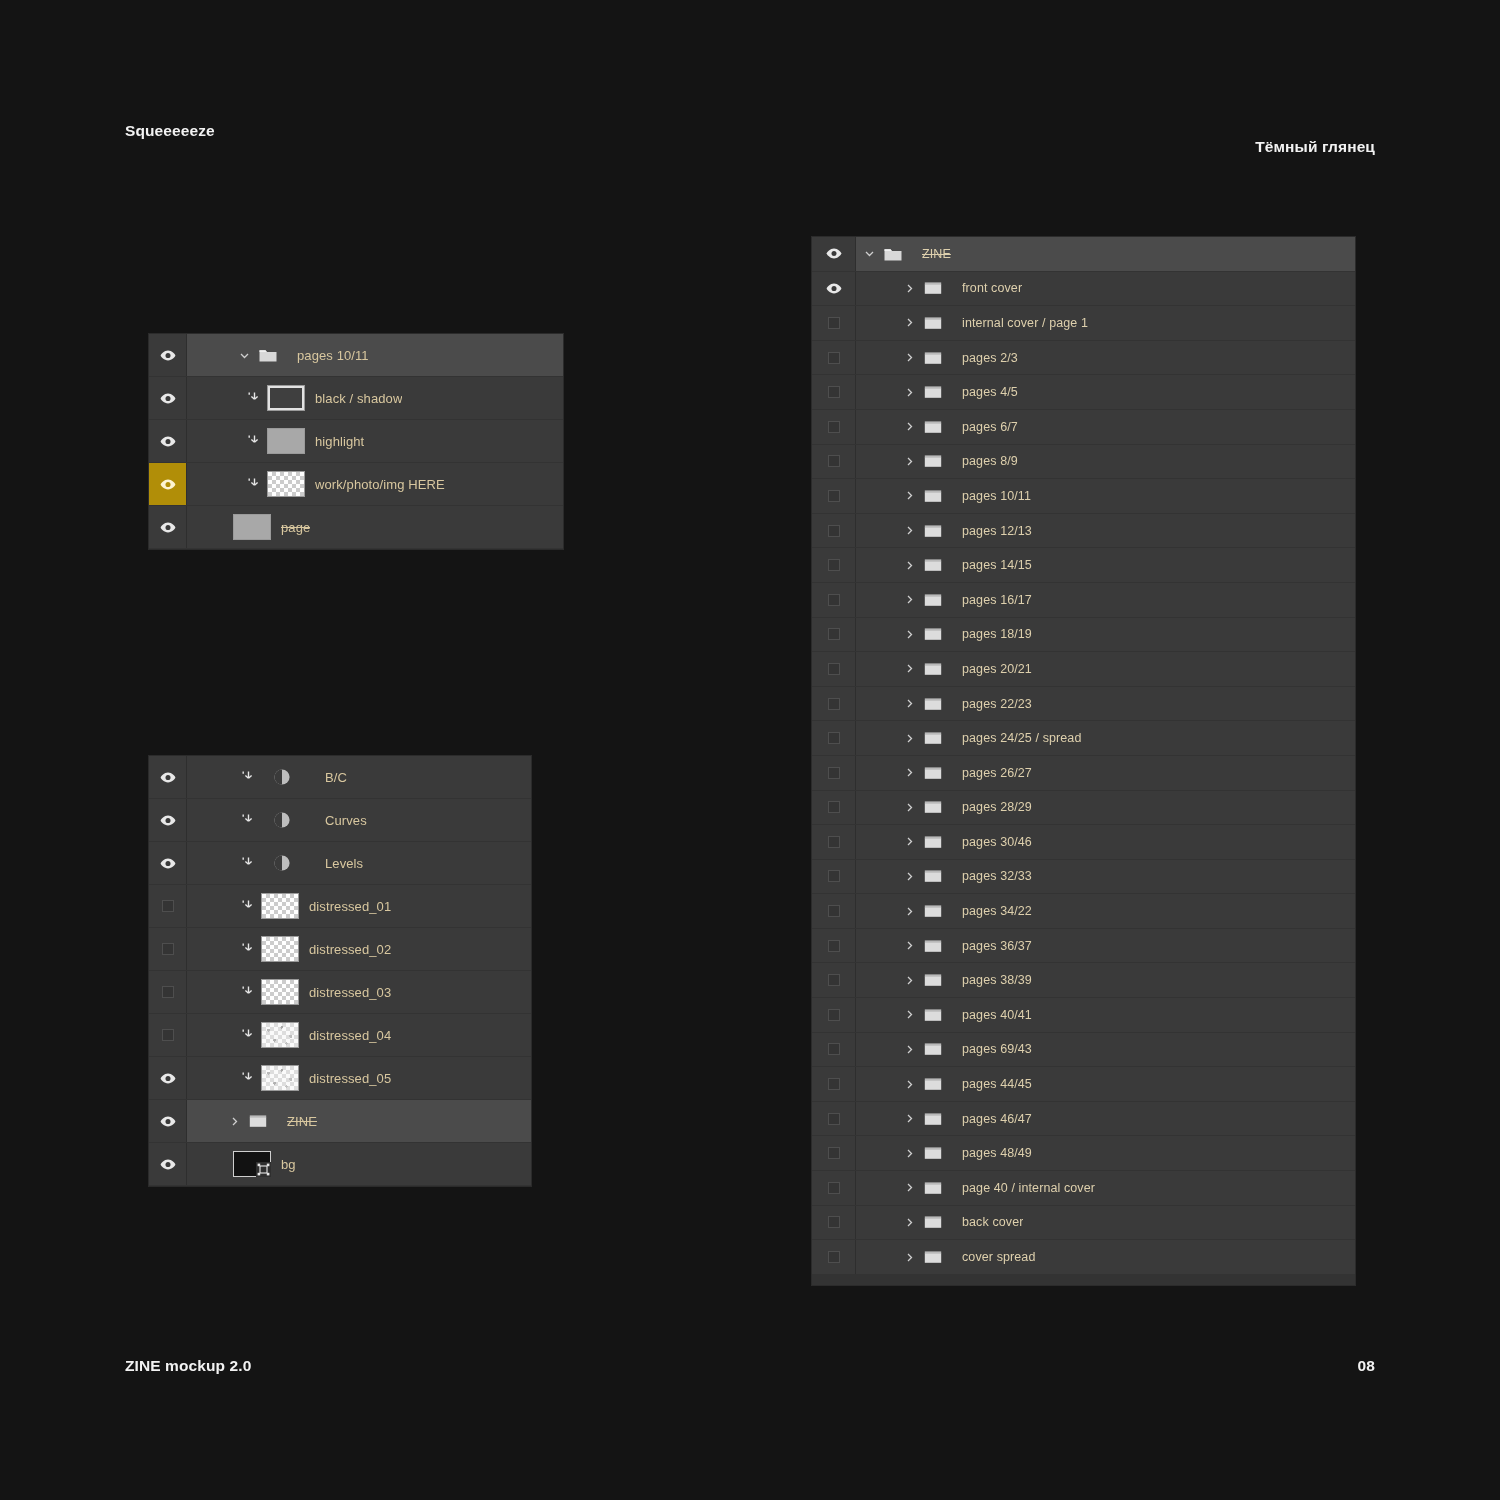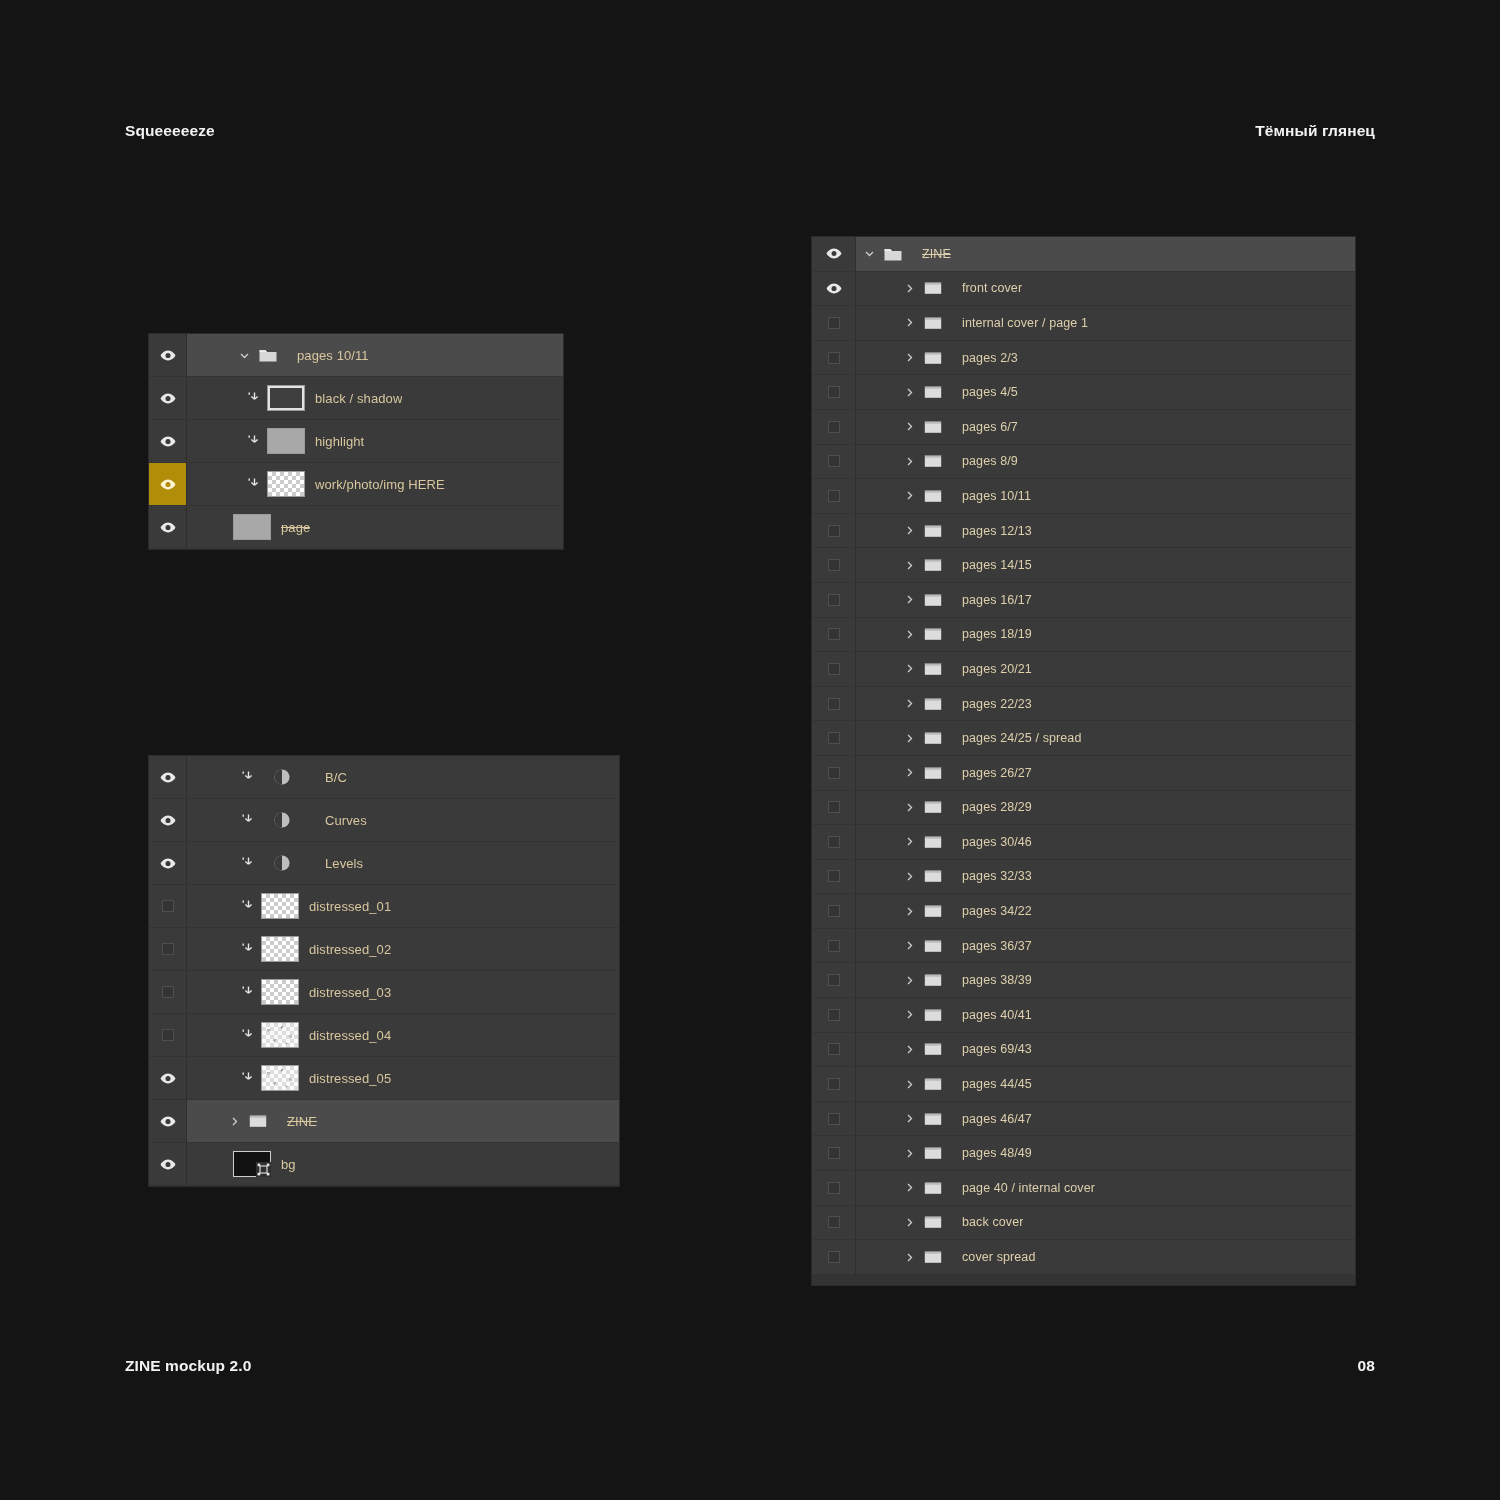--- a/index.html
+++ b/index.html
@@ -22,21 +22,21 @@
   
   .hdr-left, .hdr-right, .ftr-left, .ftr-right {
     position: absolute;
     font-size: 15.5px;
     font-weight: bold;
     color: #f2f2f2;
     letter-spacing: 0.1px;
     white-space: nowrap;
   }
   .hdr-left  { left: 125px; top: 122px; }
-  .hdr-right { right: 125px; top: 122px; }
+  .hdr-right { right: 125px; top: 138px; }
   .ftr-left  { left: 125px; top: 1357px; }
   .ftr-right { right: 125px; top: 1357px; }
 
   
   .panel {
     position: absolute;
     background: #333333;
     border: 1px solid #2b2b2b;
   }
 
@@ -179,21 +179,21 @@
     text-overflow: ellipsis;
     letter-spacing: 0.1px;
   }
   .lname.strike { text-decoration: line-through; }
 
   
   #panel-a { left: 148px; top: 333px; width: 416px; }
   #panel-a .row { height: 43px; }
 
   
-  #panel-b { left: 148px; top: 755px; width: 472px; }
+  #panel-b { left: 148px; top: 755px; width: 384px; }
   #panel-b .row { height: 43px; }
 
   
   #panel-c { left: 811px; top: 236px; width: 545px; padding-bottom: 10px; }
   #panel-c .row { height: 34.6px; }
   #panel-c .eye-col { width: 44px; min-width: 44px; }
   #panel-c .row-body { padding-left: 24px; }
   #panel-c .row-body.root { padding-left: 6px; }
   #panel-c .lname { color: #ded0ad; font-size: 12.5px; }
 </style>

